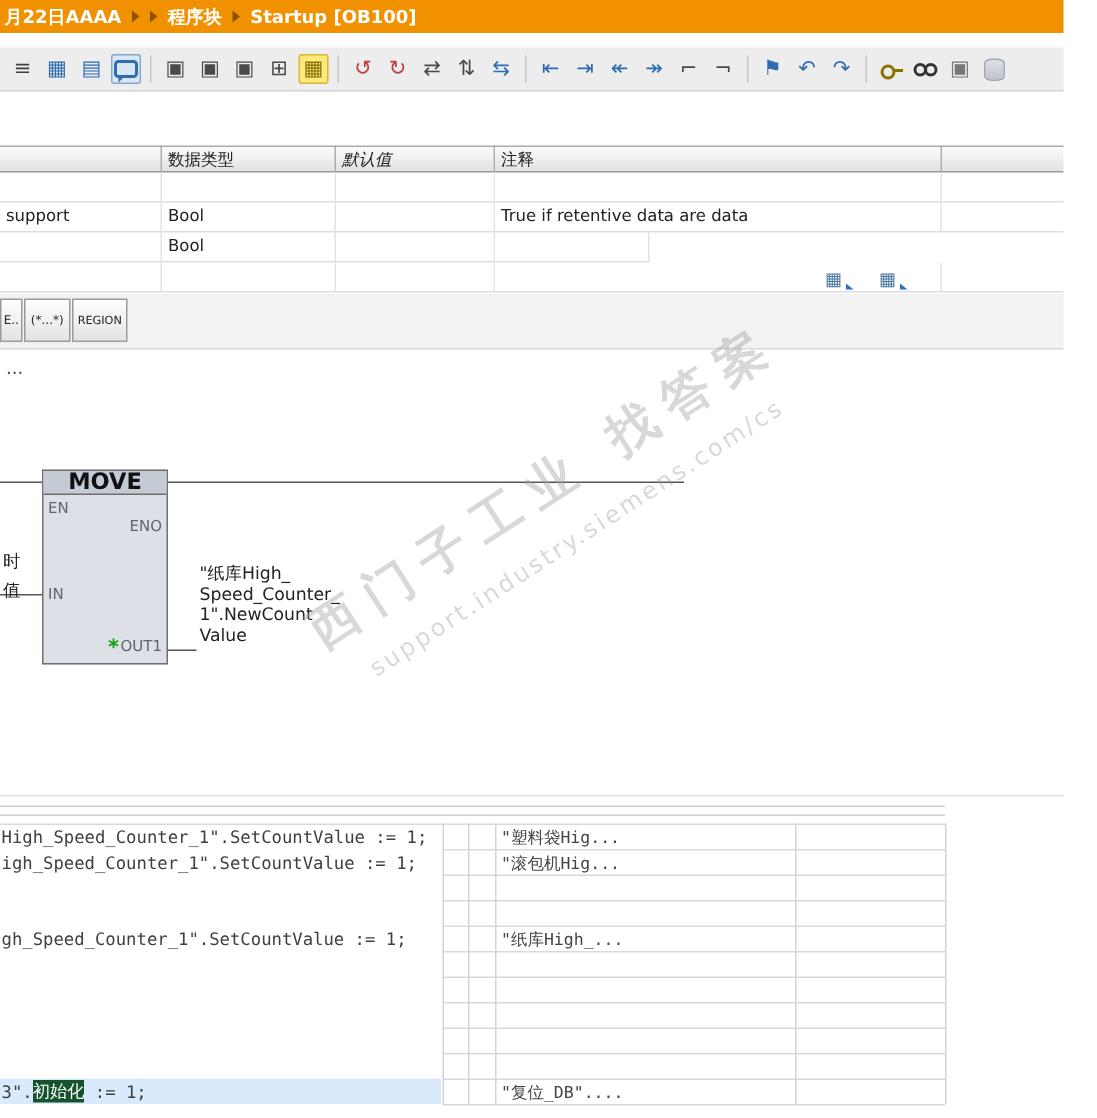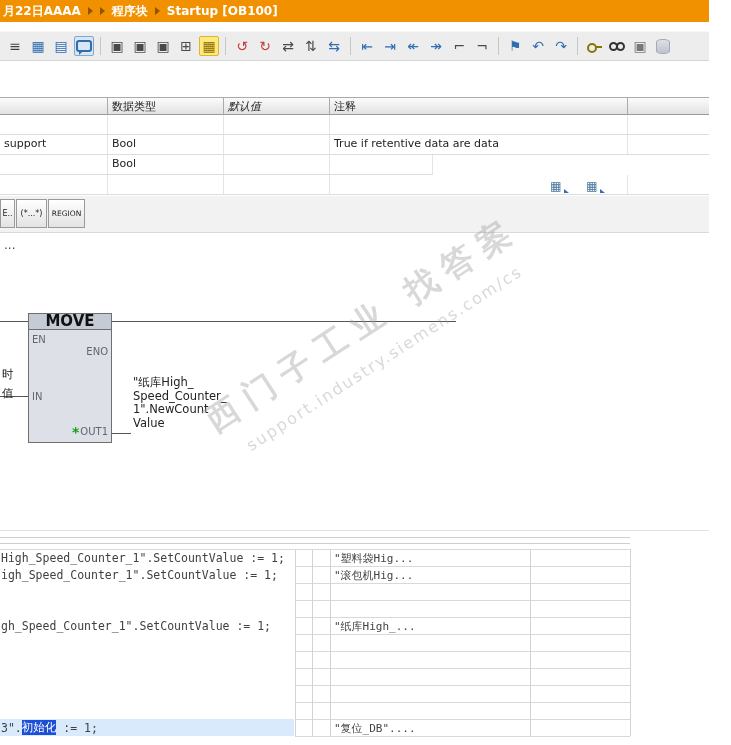--- a/index.html
+++ b/index.html
@@ -91,21 +91,21 @@
   .gline-h{position:absolute;height:1px;background:#D9D9D9;}
   .gline-v{position:absolute;width:1px;background:#D3D3D3;}
   .code-line{position:absolute;left:1px;font-family:"DejaVu Sans Mono","Liberation Mono",monospace;
              font-size:11.5px;color:#40413E;white-space:pre;cursor:text;}
   .cmt-cell{position:absolute;left:334px;font-family:"DejaVu Sans Mono","Liberation Mono",monospace;
             font-size:11px;color:#444;white-space:pre;cursor:text;}
   .sel-line{position:absolute;left:0;top:719px;width:294px;height:17px;background:#D8EAFB;
             font-family:"DejaVu Sans Mono","Liberation Mono",monospace;font-size:11.5px;
             color:#40413E;display:flex;align-items:center;white-space:pre;padding-left:1px;
             box-sizing:border-box;cursor:text;}
-  .sel-token{background:#1d4ed8;color:#fff;}
+  .sel-token{background:#14532d;color:#fff;}
 </style>
 </head>
 <body>
 
 <div class="app">
 
   <div class="breadcrumb">
     <span class="crumb">月22日AAAA</span>
     <span class="crumb-sep"></span>
     <span class="crumb-sep"></span>

